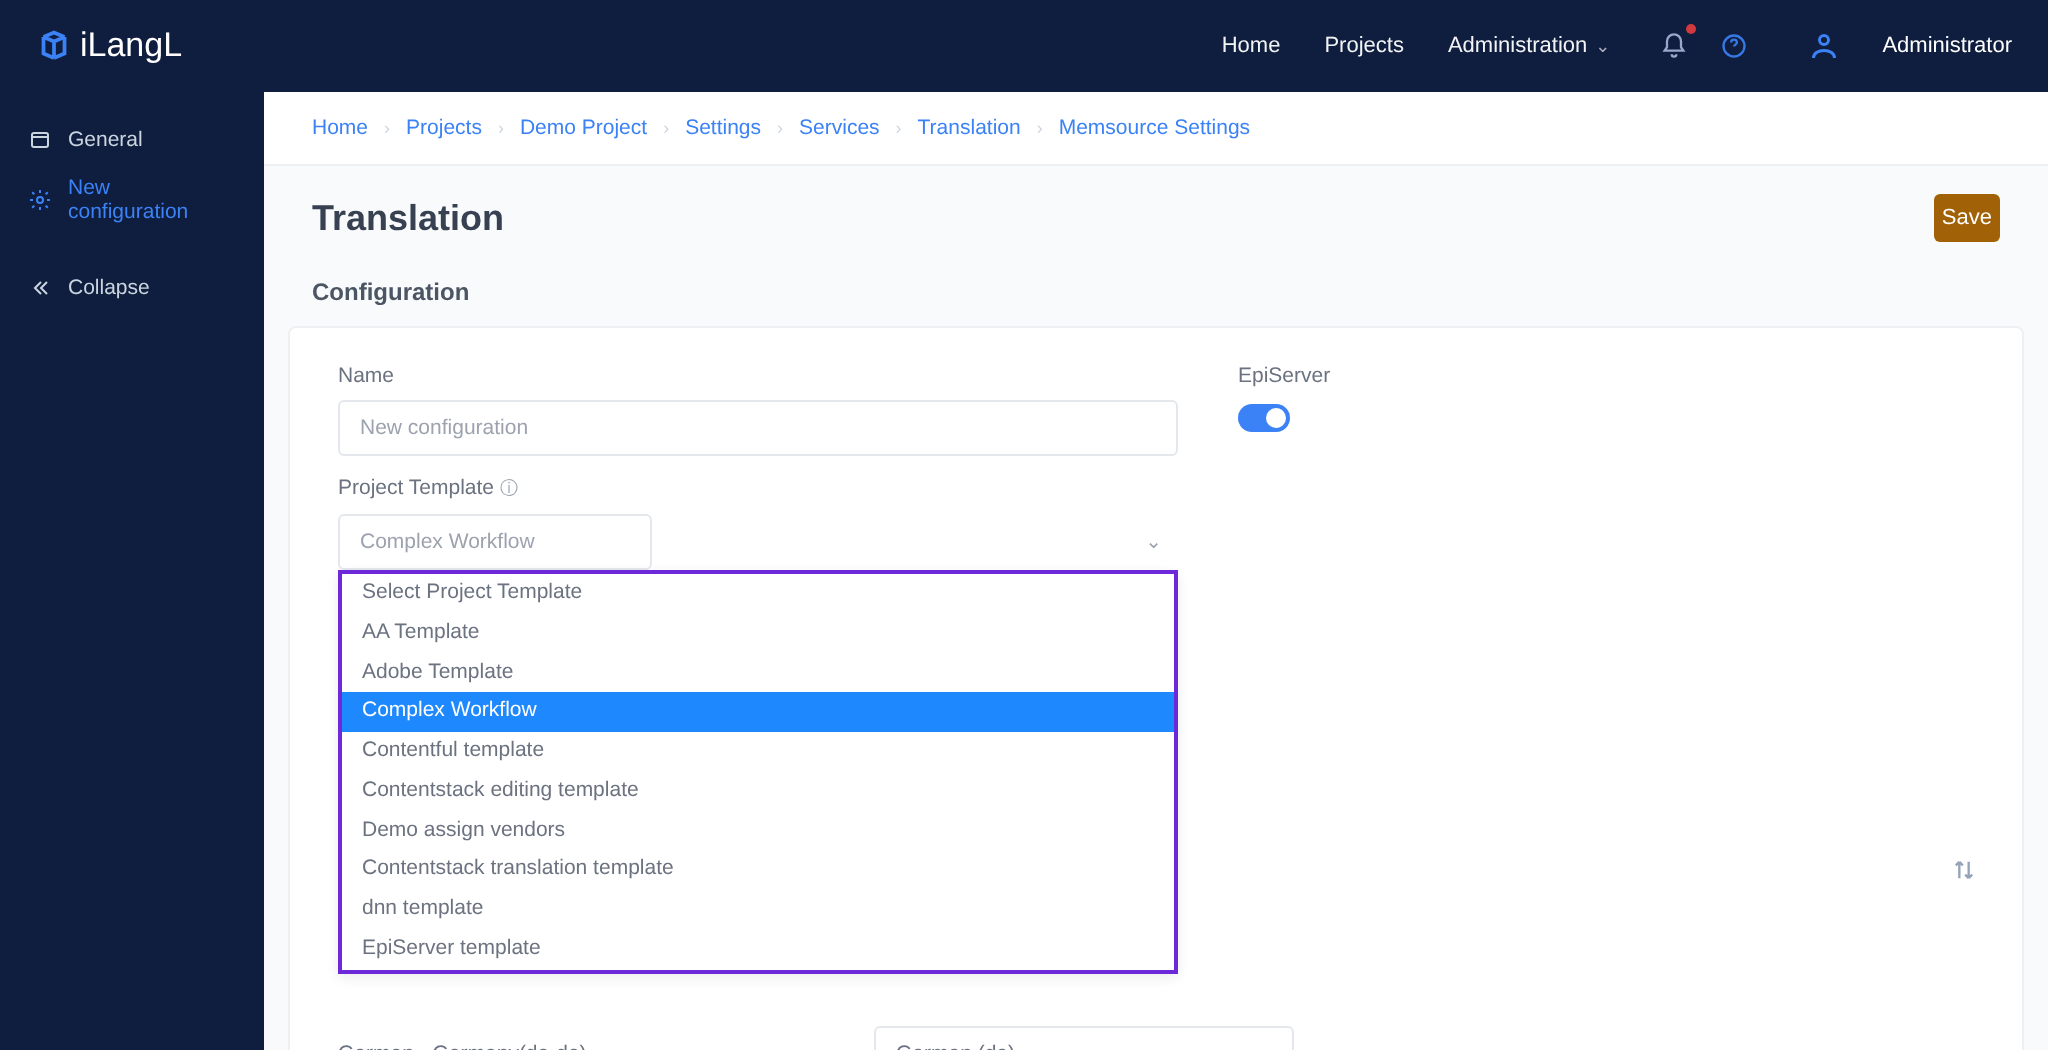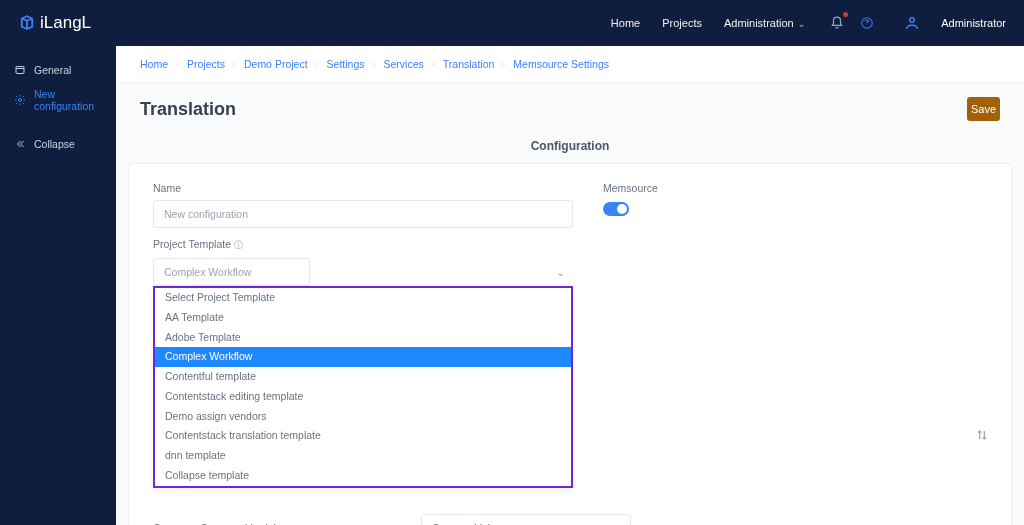--- a/index.html
+++ b/index.html
@@ -17,34 +17,34 @@
   .top-icons { display: flex; align-items: center; gap: 14px; margin-left: 24px; }
   .bell { position: relative; }
   .bell-dot { position: absolute; top: -3px; right: -3px; width: 5px; height: 5px; background: #e53e3e; border-radius: 50%; }
   .ico { width: 16px; height: 16px; display: inline-flex; align-items: center; justify-content: center; cursor: pointer; opacity: .9; }
   .user-block { display: flex; align-items: center; gap: 20px; margin-left: 14px; cursor: pointer; }
   .user-ico { width: 18px; height: 18px; }
   .user-ico svg { width: 100%; height: 100%; }
 
   
   .layout { display: flex; height: calc(525px - 46px); }
-  .sidebar { width: 116px; background: #0f1d3e; color: #cbd5e0; padding-top: 12px; }
+  .sidebar { width: 132px; background: #0f1d3e; color: #cbd5e0; padding-top: 12px; }
   .side-item { display: flex; align-items: center; gap: 8px; padding: 6px 14px; font-size: 10.5px; cursor: pointer; }
   .side-item.active { color: #3b82f6; }
   .side-ico { width: 12px; height: 12px; display: inline-flex; align-items: center; justify-content: center; }
 
   
   .main { flex: 1; overflow-y: auto; background: #f9fafb; }
   .breadcrumb { display: flex; align-items: center; gap: 8px; padding: 12px 24px; font-size: 10.5px; color: #3b82f6; background: #fff; border-bottom: 1px solid #eef0f3; }
   .breadcrumb span.sep { color: #cbd5e0; font-size: 9px; }
   .breadcrumb a { color: #3b82f6; cursor: pointer; }
   .page-head { display: flex; align-items: center; padding: 14px 24px; background: #f9fafb; }
   .page-title { font-size: 18px; font-weight: 600; color: #374151; }
   .save-btn { margin-left: auto; background: #a16207; color: #fff; border: none; padding: 6px 4px; border-radius: 3px; font-size: 11px; cursor: pointer; }
-  .section-title { font-size: 12px; font-weight: 600; color: #4b5563; padding: 4px 24px 10px; text-align: center; }
+  .section-title { font-size: 12px; font-weight: 600; color: #4b5563; padding: 4px 24px 10px; }
   .panel { background: #fff; margin: 0 12px; border: 1px solid #eef0f3; border-radius: 4px; padding: 10px 0 24px; }
   .grid { display: grid; grid-template-columns: 420px 1fr; gap: 0 30px; padding: 0 24px; }
   .field { margin-top: 8px; display: flex; flex-direction: column; }
   .label { font-size: 10.5px; color: #6b7280; margin-bottom: 6px; }
   .input { height: 28px; border: 1px solid #e4e7eb; border-radius: 3px; padding: 0 10px; font-size: 10.5px; color: #9ca3af; background: #fff; }
   .select-wrap { position: relative; }
   .select-wrap .caret { position: absolute; right: 8px; top: 50%; transform: translateY(-50%); font-size: 10px; color: #9ca3af; pointer-events: none; }
   .toggle { width: 26px; height: 14px; background: #3b82f6; border-radius: 999px; position: relative; cursor: pointer; margin-top: 2px; }
   .toggle::after { content: ""; position: absolute; width: 10px; height: 10px; background: #fff; border-radius: 50%; top: 2px; right: 2px; }
   .info-ico { font-size: 9px; color: #9ca3af; margin-left: 3px; }
@@ -165,40 +165,40 @@
 
     <div class="section-title">Configuration</div>
 
     <div class="panel" style="position:relative">
       <div class="grid">
         <div class="field">
           <span class="label">Name</span>
           <input class="input" value="New configuration" style="">
         </div>
         <div class="field">
-          <span class="label">Memsource</span>
+          <span class="label">EpiServer</span>
           <div class="toggle"></div>
         </div>
 
         <div class="field" style="margin-top:10px">
           <span class="label"><span>Project Template</span><span class="info-ico">ⓘ</span></span>
           <div class="select-wrap">
             <input class="input" readonly="" value="Complex Workflow" style="">
             <span class="caret">⌄</span>
             <div class="dropdown" id="template-dd">
                 <div class="dd-item">Select Project Template</div>
                 <div class="dd-item">AA Template</div>
                 <div class="dd-item">Adobe Template</div>
                 <div class="dd-item selected">Complex Workflow</div>
                 <div class="dd-item">Contentful template</div>
                 <div class="dd-item">Contentstack editing template</div>
                 <div class="dd-item">Demo assign vendors</div>
                 <div class="dd-item">Contentstack translation template</div>
                 <div class="dd-item">dnn template</div>
-                <div class="dd-item">Collapse template</div>
+                <div class="dd-item">EpiServer template</div>
               </div>
           </div>
         </div>
       </div>
 
       <div style="height:210px"></div>
 
       <div class="lang-rows" id="lang-rows">
           <div class="lang-row">
             <div class="lang-label">German - Germany(de-de)</div>

